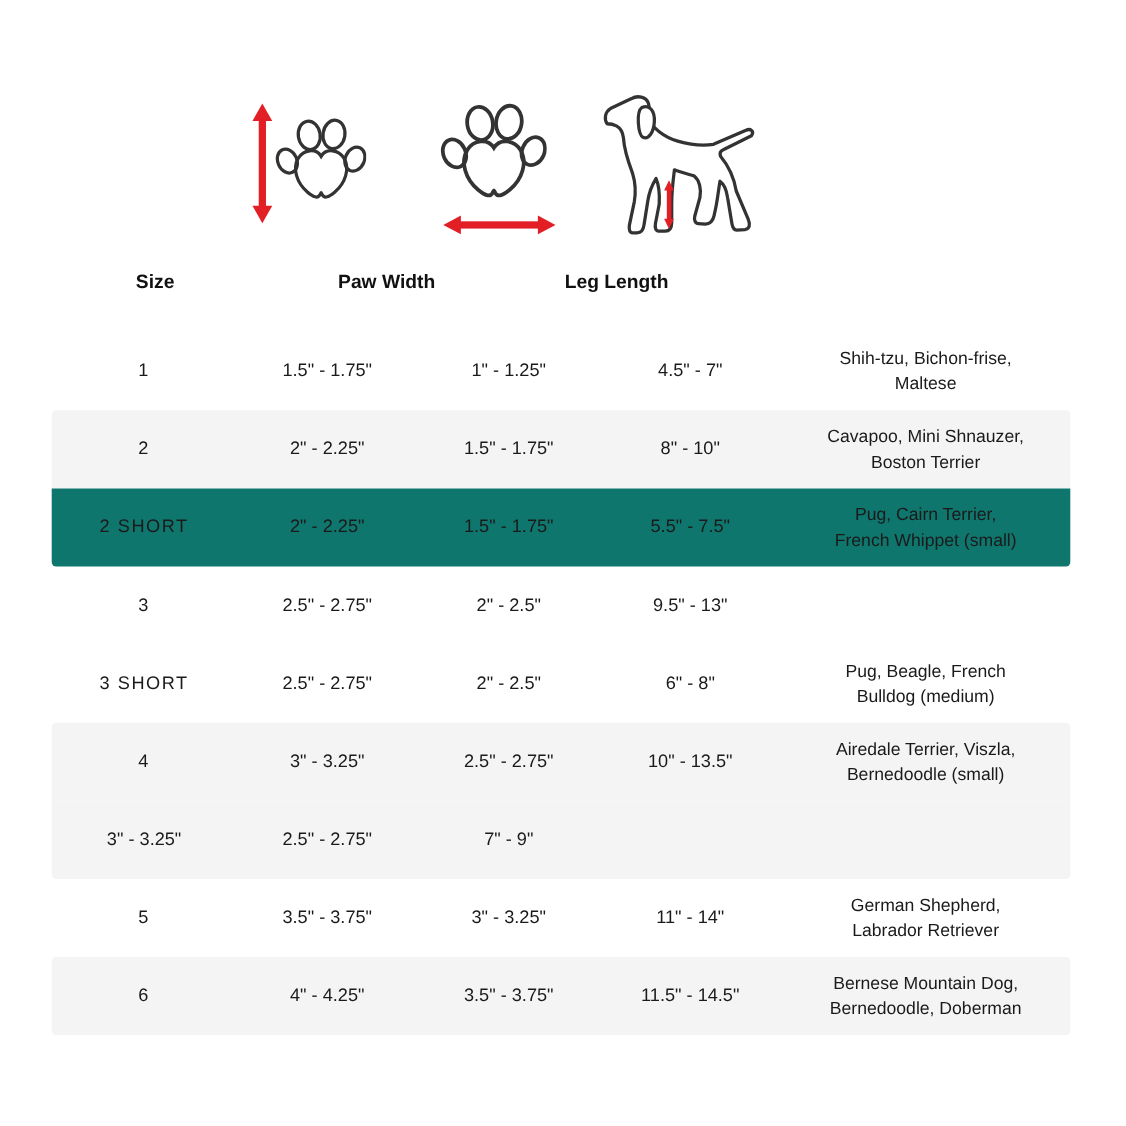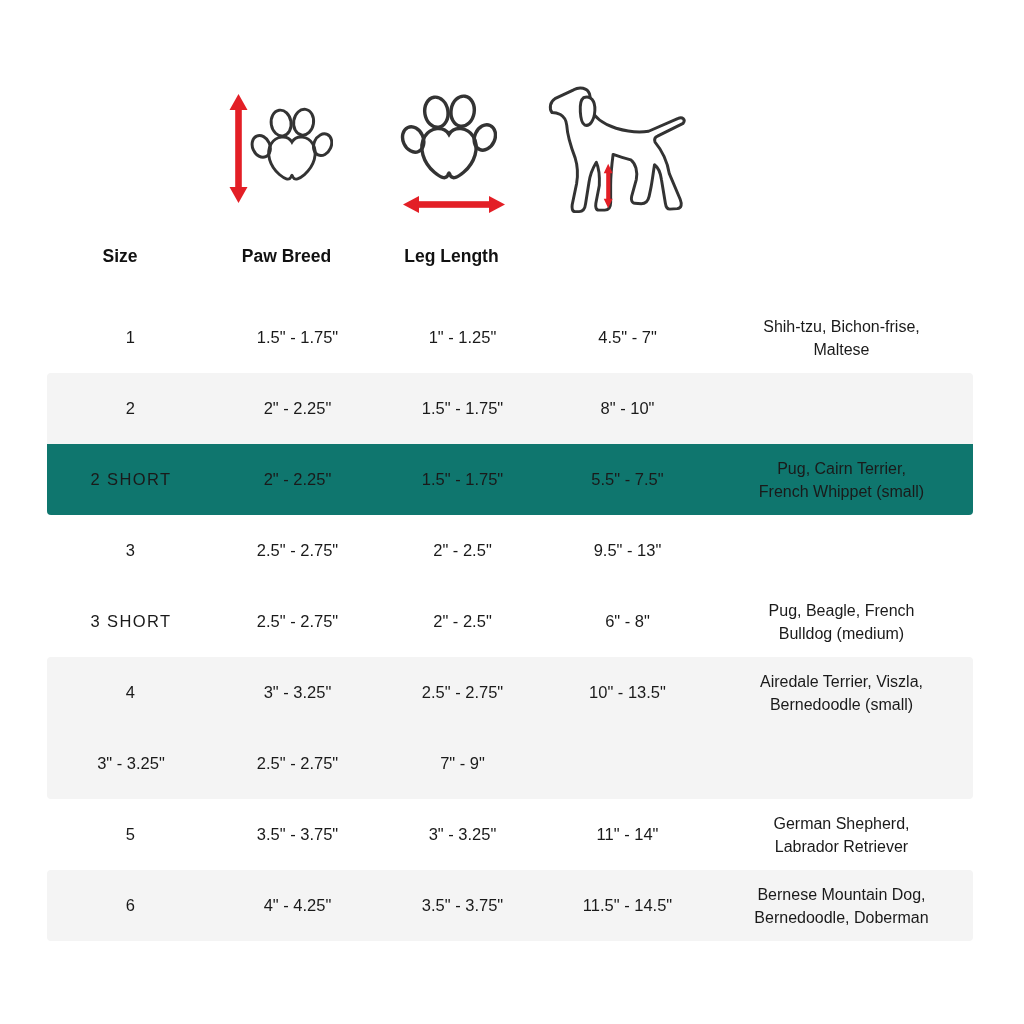--- a/index.html
+++ b/index.html
@@ -3,22 +3,22 @@
 <meta charset="utf-8">
 <style>
   html,body{margin:0;padding:0;background:#fff;}
   .canvas{
     position:relative;width:1024px;height:1024px;background:#fff;overflow:hidden;
     font-family:"Liberation Sans","DejaVu Sans",sans-serif;color:var(--text,#1a1a1a);
   }
   .icon{position:absolute;}
   
   .thead{
-    position:absolute;left:36px;top:233px;width:926px;
-    display:grid;grid-template-columns:168px 165px 165px 165px 263px;
+    position:absolute;left:57px;top:233px;width:926px;
+    display:grid;grid-template-columns:168px 165px 165px 165px 263px;gap:44px;
   }
   .hcell{
     height:46px;display:flex;align-items:center;justify-content:center;
     font-weight:bold;font-size:17.5px;color:#111;text-align:center;
   }
   
   .tbody{position:absolute;left:47px;top:302px;width:926px;}
   .row{
     display:grid;grid-template-columns:168px 165px 165px 165px 263px;height:71px;
   }
@@ -83,38 +83,40 @@
     <path fill="#fff" stroke="var(--icon-outline)" stroke-width="3" stroke-linejoin="round" d="M42,21 C49,18 54,24 53.5,34 C53,44 48,51 43,48.5 C38.5,46 36.5,25 42,21 Z"></path>
     <g>
       <path fill="var(--accent-red)" d="M67,88 L71.5,97.5 L62.5,97.5 Z"></path>
       <rect fill="var(--accent-red)" x="65" y="96" width="4.2" height="28"></rect>
       <path fill="var(--accent-red)" d="M67,133 L71.5,123.5 L62.5,123.5 Z"></path>
     </g>
   </svg>
 
   <div class="thead">
     <div class="hcell">Size</div>
-    <div class="hcell">Paw Breed</div>
+    <div class="hcell">Paw Width</div>
     <div class="hcell">Leg Length</div>
   </div>
 
   <div class="tbody">
       <div class="row">
         <div class="cell size">1</div>
         <div class="cell">1.5" - 1.75"</div>
         <div class="cell">1" - 1.25"</div>
         <div class="cell">4.5" - 7"</div>
         <div class="cell breeds">Shih-tzu, Bichon-frise,
 Maltese</div>
       </div>
       <div class="row rt" style="background: rgb(244, 244, 244);">
         <div class="cell size">2</div>
         <div class="cell">2" - 2.25"</div>
         <div class="cell">1.5" - 1.75"</div>
         <div class="cell">8" - 10"</div>
+        <div class="cell breeds">Cavapoo, Mini Shnauzer,
+Boston Terrier</div>
       </div>
       <div class="row rb" style="background: #0f766e;">
         <div class="cell size">2 SHORT</div>
         <div class="cell">2" - 2.25"</div>
         <div class="cell">1.5" - 1.75"</div>
         <div class="cell">5.5" - 7.5"</div>
         <div class="cell breeds">Pug, Cairn Terrier,
 French Whippet (small)</div>
       </div>
       <div class="row">

